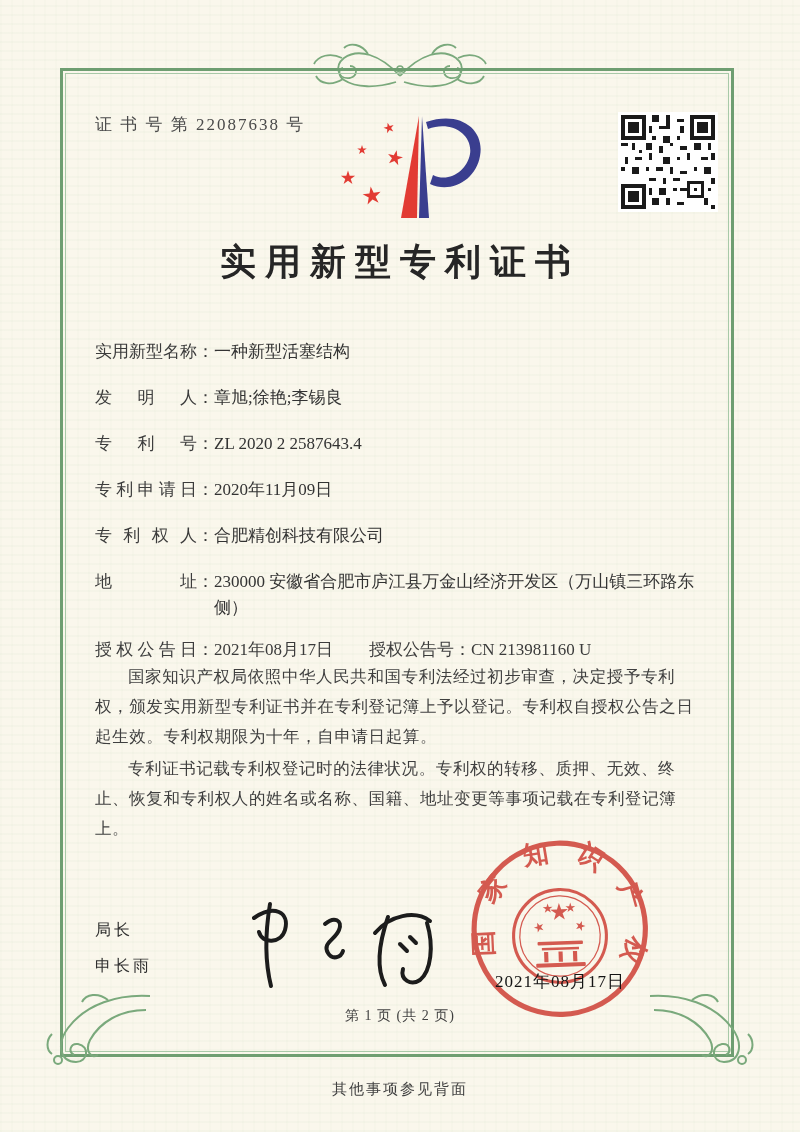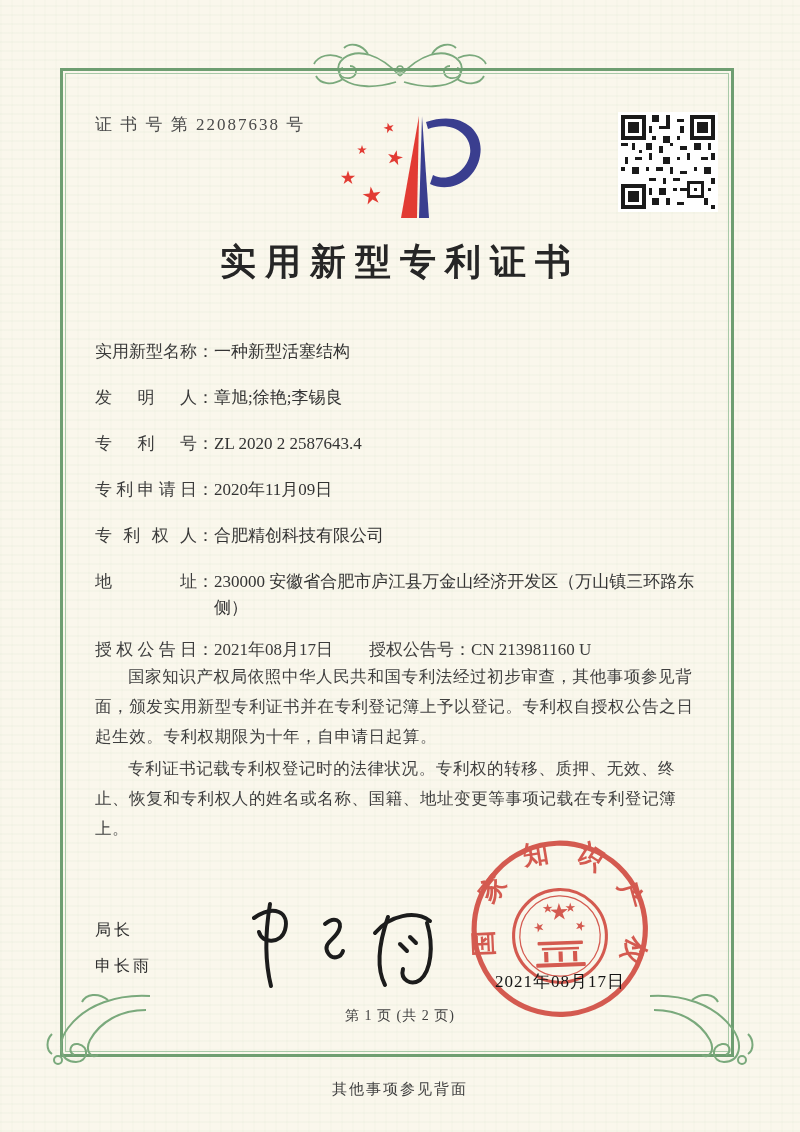--- a/index.html
+++ b/index.html
@@ -152,21 +152,21 @@
       <span>2021年08月17日</span>
       <span class="pair2">
         <span class="lbl-auto">授权公告号</span>
           <span class="colon">：</span>
         <span>CN 213981160 U</span>
       </span>
     </div>
   </div>
 
   <div class="paras">
-    <p>国家知识产权局依照中华人民共和国专利法经过初步审查，其他事项参见背面，颁发实用新型专利证书并在专利登记簿上予以登记。专利权自授权公告之日起生效。专利权期限为十年，自申请日起算。</p>
+    <p>国家知识产权局依照中华人民共和国专利法经过初步审查，决定授予专利权，颁发实用新型专利证书并在专利登记簿上予以登记。专利权自授权公告之日起生效。专利权期限为十年，自申请日起算。</p>
     <p>专利证书记载专利权登记时的法律状况。专利权的转移、质押、无效、终止、恢复和专利权人的姓名或名称、国籍、地址变更等事项记载在专利登记簿上。</p>
   </div>
 
   <div class="sig-block">
     <div>局长</div>
     <div>申长雨</div>
   </div>
 
   <svg class="sig-svg" width="220" height="105" viewBox="0 0 220 105">
     <g stroke="#1c1c1c" stroke-width="4" fill="none" stroke-linecap="round">

